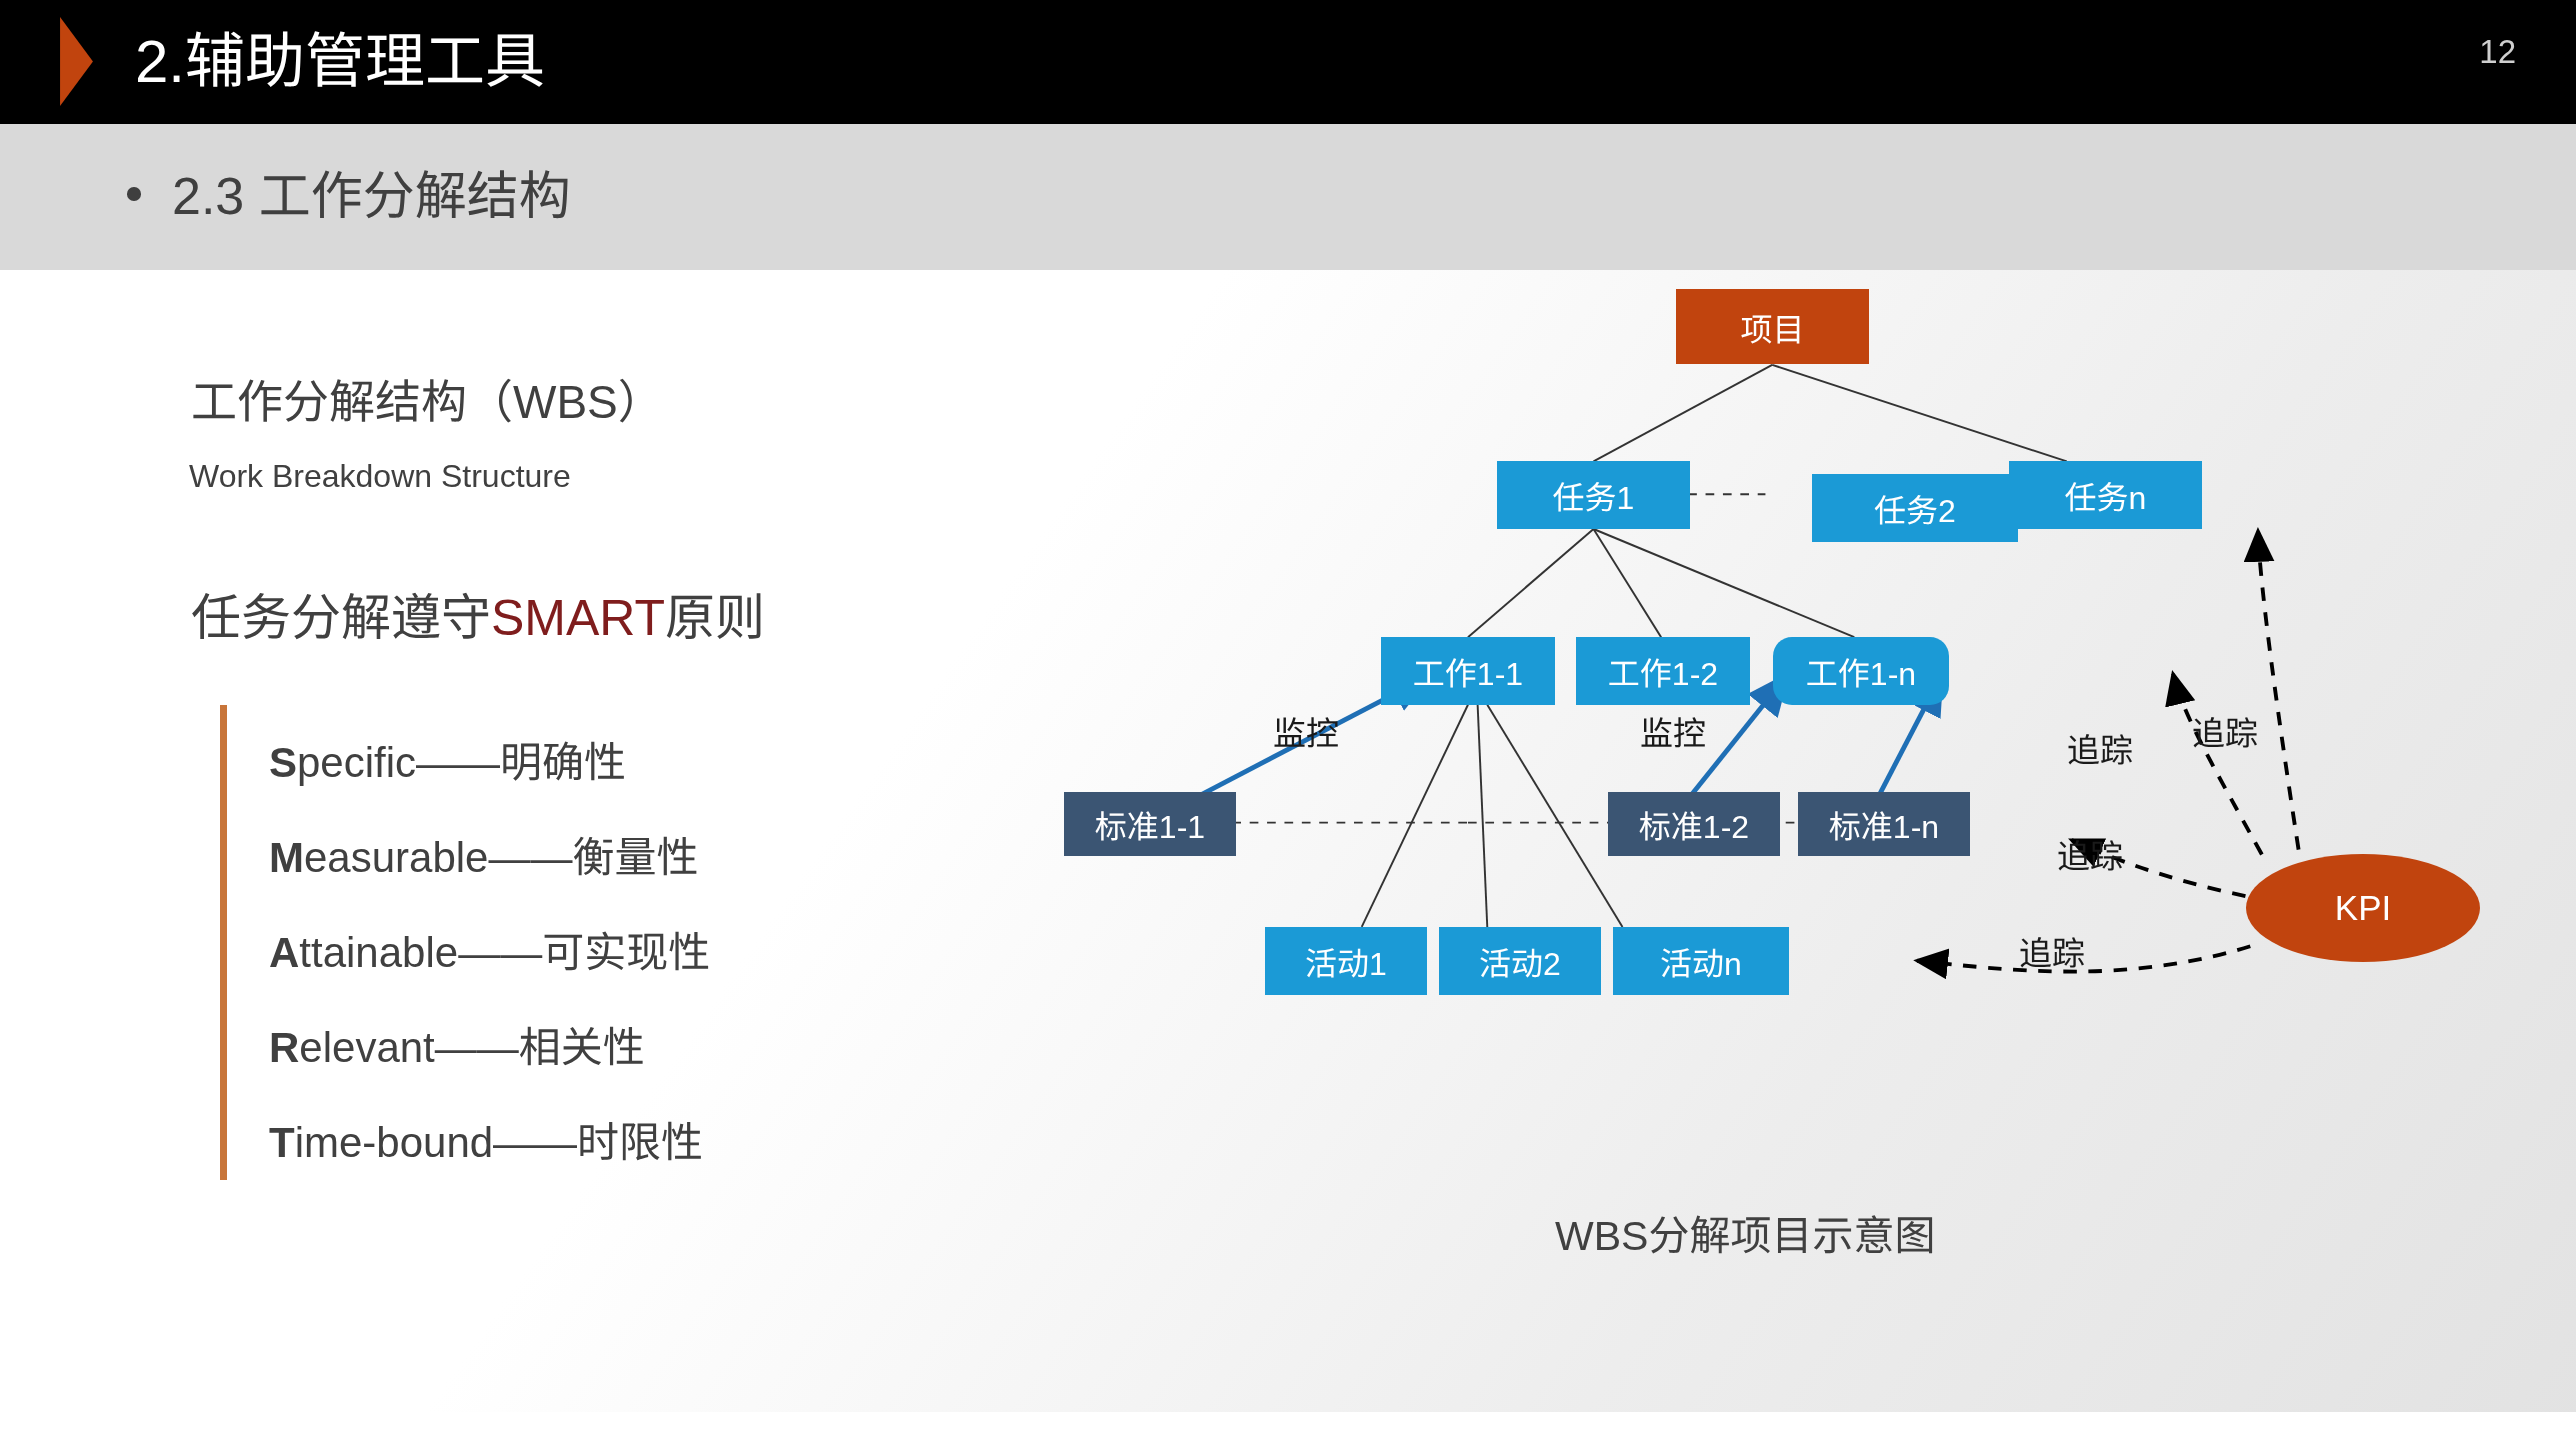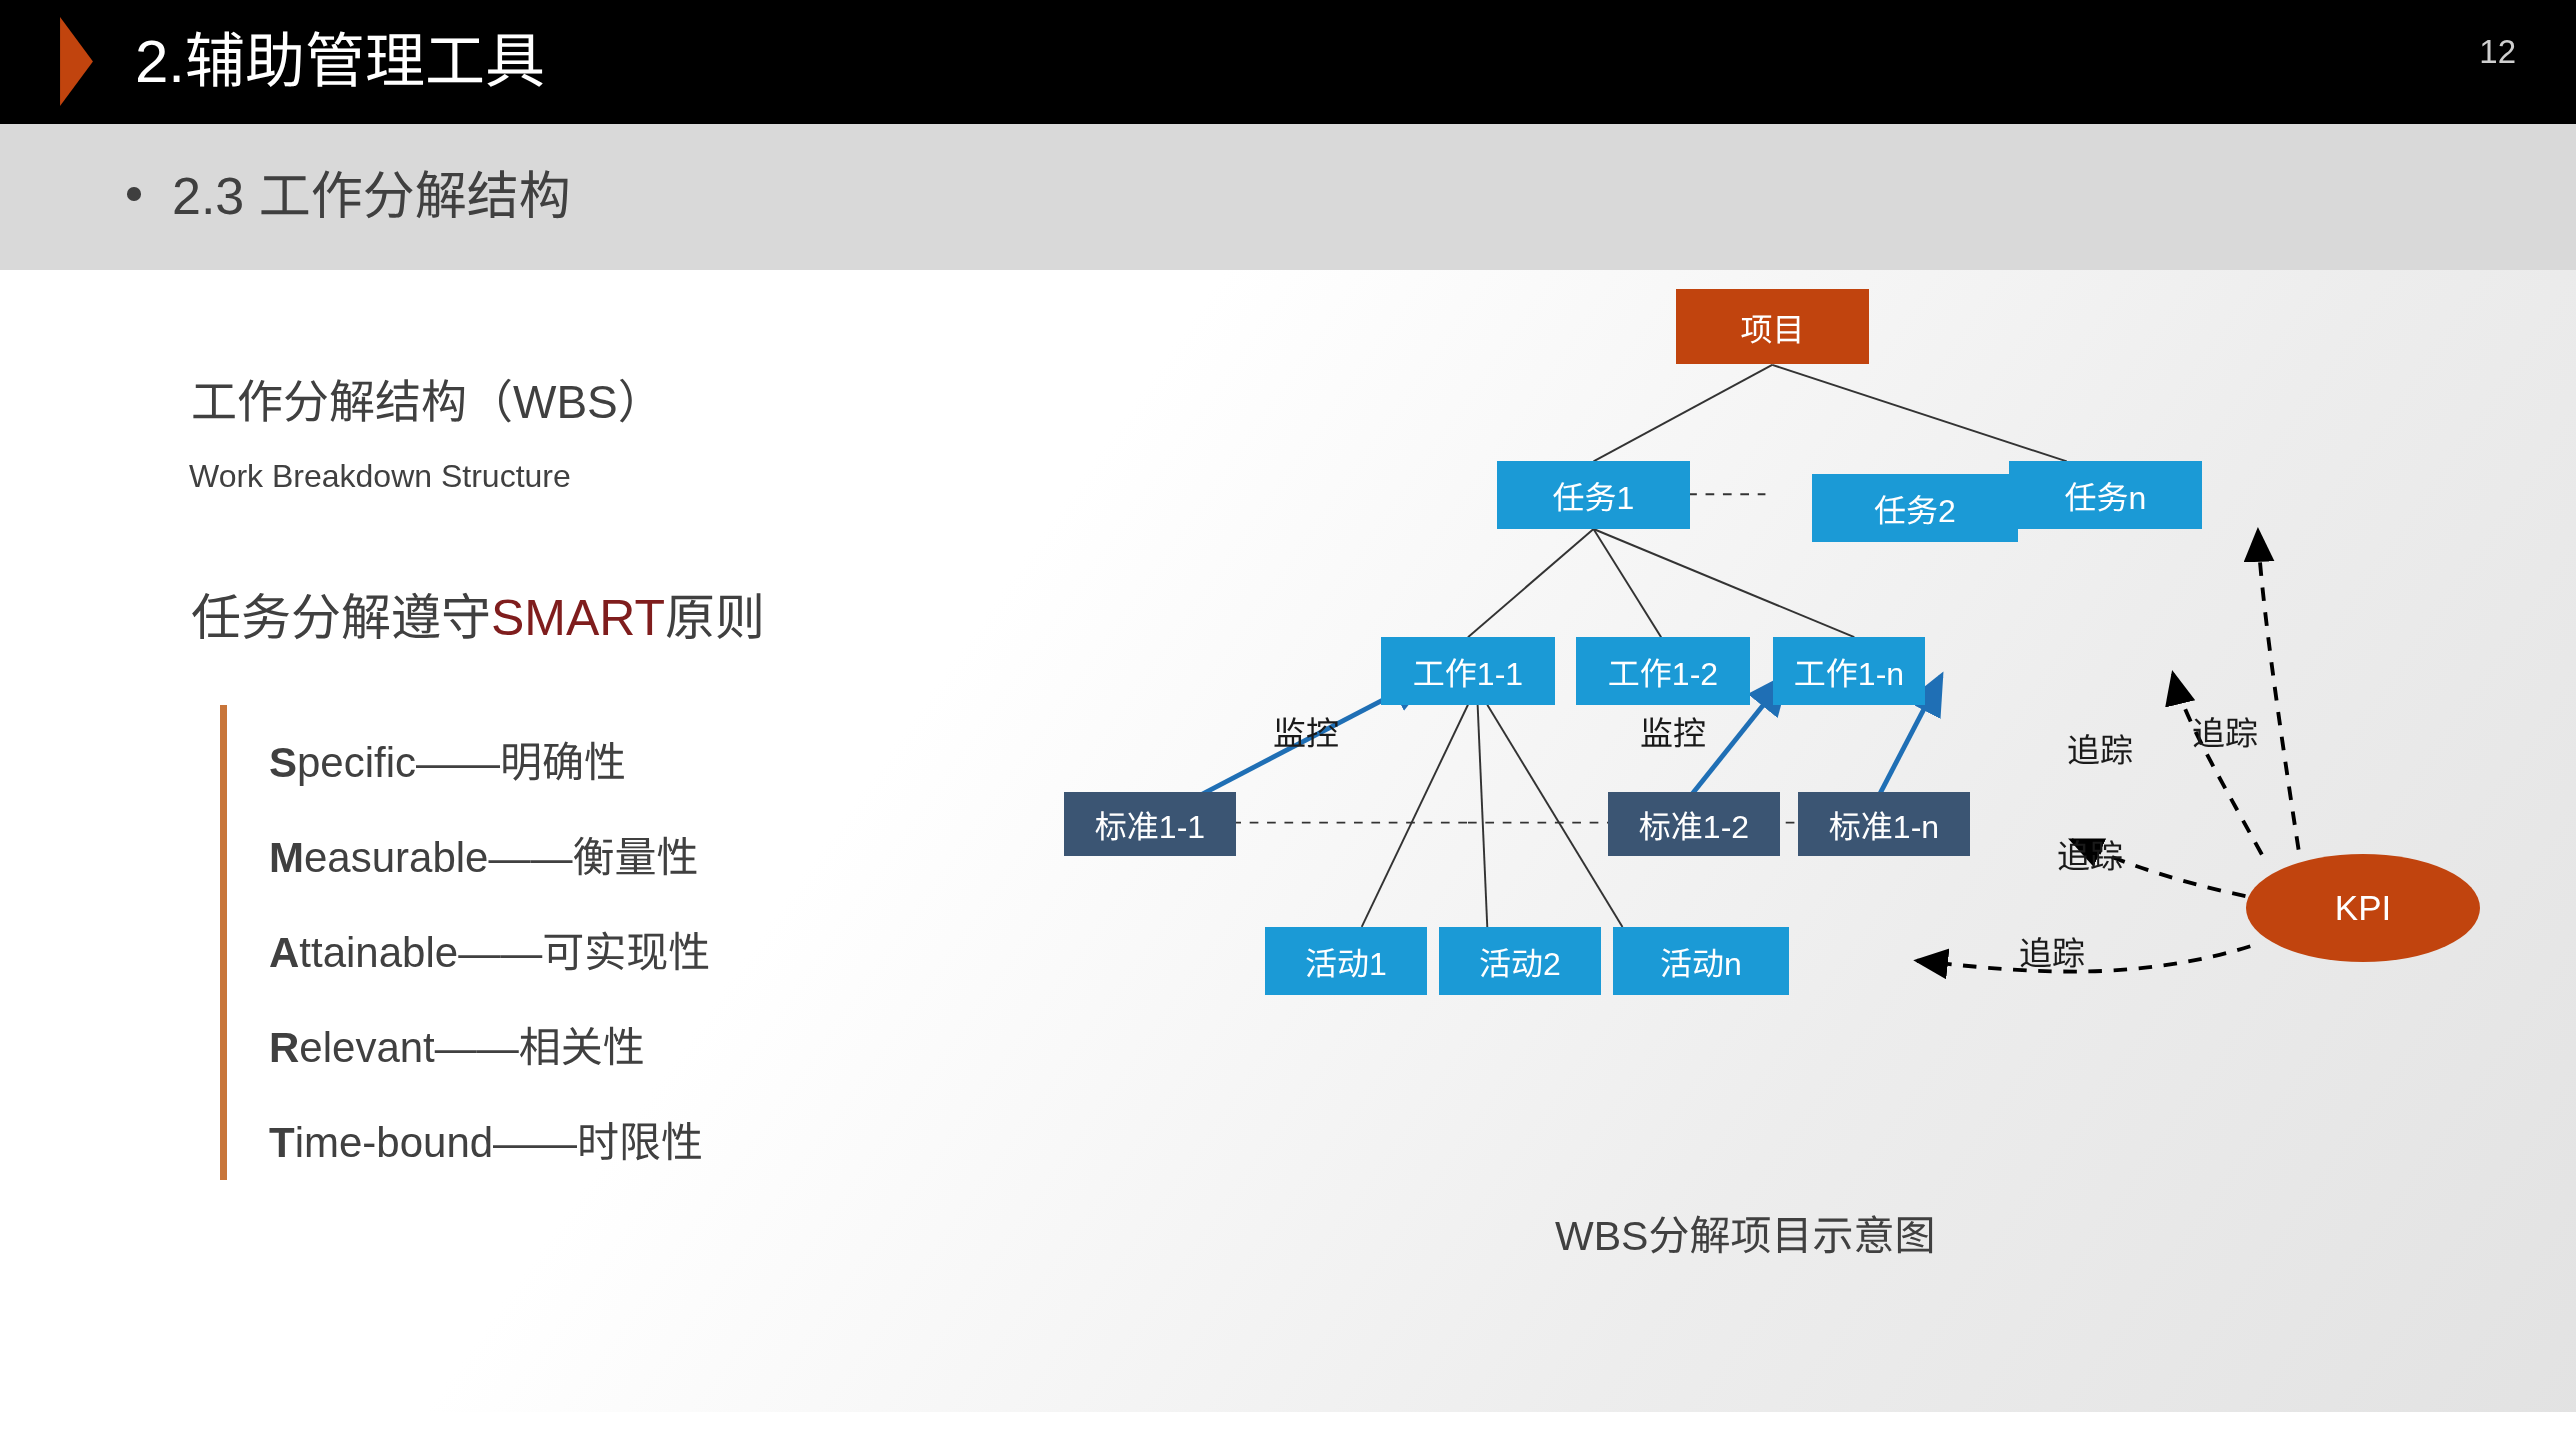--- a/index.html
+++ b/index.html
@@ -305,21 +305,21 @@
     </svg>
 
     <div class="node project">项目</div>
 
     <div class="node task" style="left:454px; top:191px; width:193px;">任务1</div>
     <div class="node task" style="left:722px; top:204px; width:206px;margin-left:47px;">任务2</div>
     <div class="node task" style="left:966px; top:191px; width:193px;">任务n</div>
 
     <div class="node work" style="left:338px; top:367px; width:174px;">工作1-1</div>
     <div class="node work" style="left:533px; top:367px; width:174px;">工作1-2</div>
-    <div class="node work" style="left:730px; top:367px; width:152px;">工作1-n</div>
+    <div class="node work" style="left:730px; top:367px; width:176px;border-radius:19px;">工作1-n</div>
 
     <div class="node std" style="left:21px; top:522px; width:172px;">标准1-1</div>
     <div class="node std" style="left:565px; top:522px; width:172px;">标准1-2</div>
     <div class="node std" style="left:755px; top:522px; width:172px;">标准1-n</div>
 
     <div class="node act" style="left:222px; top:657px; width:162px;">活动1</div>
     <div class="node act" style="left:396px; top:657px; width:162px;">活动2</div>
     <div class="node act" style="left:570px; top:657px; width:176px;">活动n</div>
 
     <div class="kpi-node">KPI</div>

